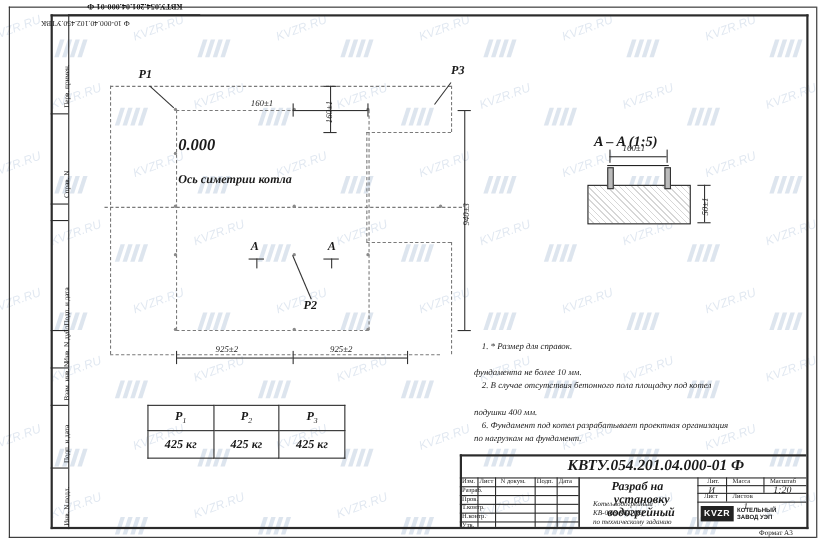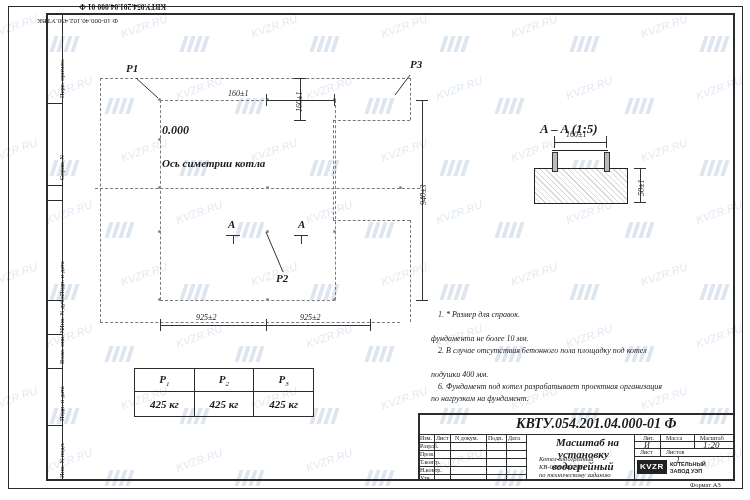--- a/index.html
+++ b/index.html
@@ -418,21 +418,21 @@
   <svg style="position:absolute;left:0;top:0;width:750px;height:500px;pointer-events:none;">
     <line x1="136" y1="78" x2="158" y2="98" stroke="#333" stroke-width="1"></line>
     <line x1="283" y1="272" x2="266" y2="232" stroke="#333" stroke-width="1"></line>
     <line x1="410" y1="75" x2="395" y2="95" stroke="#333" stroke-width="1"></line>
   </svg>
 
   <div class="txt it bold" style="left:126px;top:62px;font-size:11px;">P1</div>
   <div class="txt it bold" style="left:276px;top:272px;font-size:11px;">P2</div>
   <div class="txt it bold" style="left:410px;top:58px;font-size:11px;">P3</div>
 
-  <div class="txt it bold" style="left:162px;top:124px;font-size:12px;">0.000</div>
+  <div class="txt it bold" style="left:162px;top:124px;font-size:15px;">0.000</div>
   <div class="txt it bold" style="left:162px;top:157px;font-size:11px;">Ось симетрии котла</div>
 
   <div class="txt it bold" style="left:228px;top:218px;font-size:11px;">A</div>
   <div class="dim" style="left:226px;top:235px;width:14px;"></div>
   <div class="dimv" style="left:233px;top:235px;height:9px;"></div>
   <div class="txt it bold" style="left:298px;top:218px;font-size:11px;">A</div>
   <div class="dim" style="left:294px;top:235px;width:14px;"></div>
   <div class="dimv" style="left:301px;top:235px;height:9px;"></div>
 
   <div class="dim" style="left:266px;top:100px;width:68px;"></div>
@@ -528,21 +528,21 @@
   <div class="txt" style="left:488px;top:435px;font-size:6px;">Подп.</div>
   <div class="txt" style="left:508px;top:435px;font-size:6px;">Дата</div>
 
   <div class="txt" style="left:420px;top:443px;font-size:6px;">Разраб.</div>
   <div class="txt" style="left:420px;top:451px;font-size:6px;">Пров.</div>
   <div class="txt" style="left:420px;top:459px;font-size:6px;">Т.контр.</div>
   <div class="txt" style="left:420px;top:467px;font-size:6px;">Н.контр.</div>
   <div class="txt" style="left:420px;top:475px;font-size:6px;">Утв.</div>
 
   <div class="line v" style="left:526px;top:434px;height:45px;"></div>
-  <div class="txt it bold" style="left:556px;top:436px;font-size:11px;">Масштаб на</div>
+  <div class="txt it bold" style="left:556px;top:436px;font-size:11px;">Разраб на</div>
   <div class="txt it bold" style="left:558px;top:448px;font-size:11px;">установку</div>
   <div class="txt it bold" style="left:552px;top:460px;font-size:11px;">водогрейный</div>
 
   <div class="line h" style="left:526px;top:455px;width:0px;"></div>
   <div class="txt it" style="left:539px;top:455px;font-size:6.5px;">Котел водогрейный</div>
   <div class="txt it" style="left:539px;top:463px;font-size:6.5px;">КВ-0,63 КБД (К)</div>
   <div class="txt it" style="left:539px;top:471px;font-size:6.5px;">по техническому заданию</div>
 
   <div class="line v" style="left:634px;top:434px;height:45px;"></div>
   <div class="line v" style="left:660px;top:434px;height:14px;"></div>

